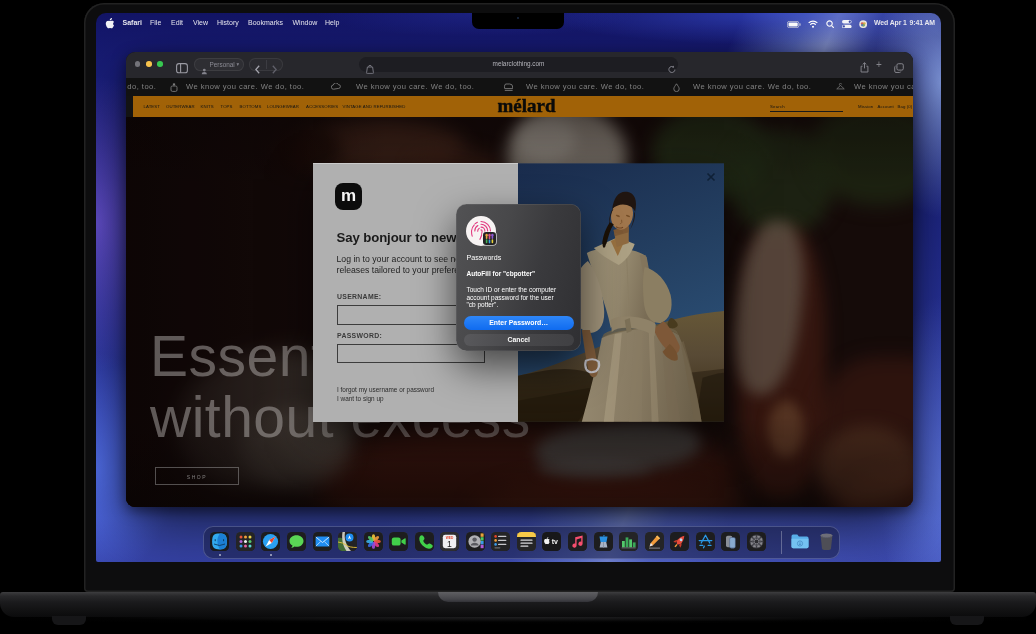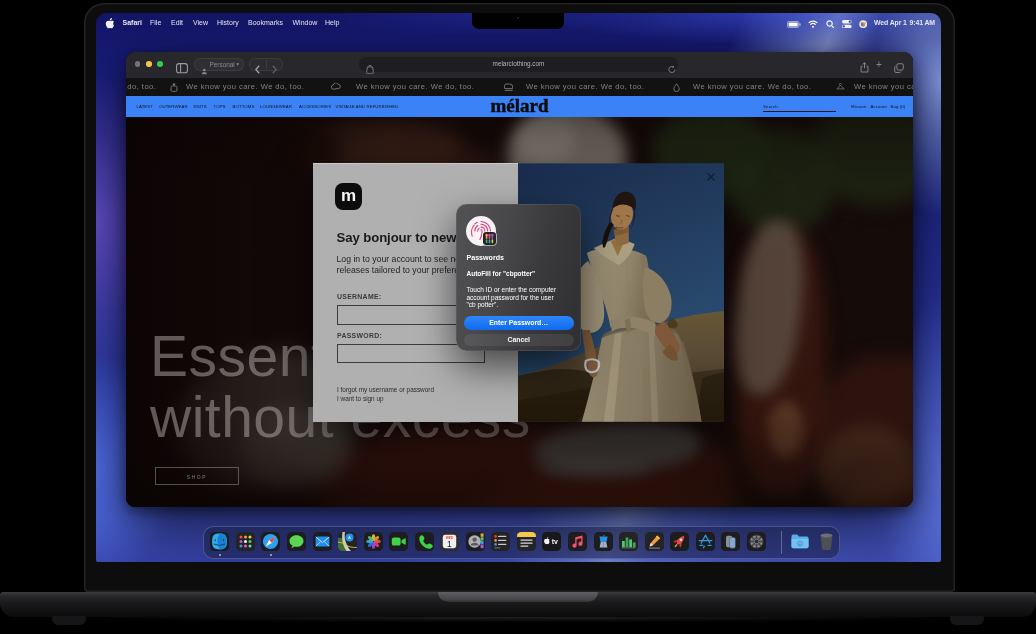--- a/index.html
+++ b/index.html
@@ -42,21 +42,21 @@
  border-radius:7.4px;background:#1d1d22;color:#b4b4bb;font-size:6.4px;
  text-align:center;line-height:14.8px;}
 .ticon{position:absolute;color:#8f8f97;}
 
 #marquee{position:absolute;left:0;top:25.5px;width:787px;height:18px;background:#121212;
  overflow:hidden;}
 #marquee span.mt{position:absolute;top:4.6px;font-size:7.6px;color:#828282;
  letter-spacing:0.45px;white-space:nowrap;line-height:9px;}
 #marquee .mi{position:absolute;top:5px;line-height:0;}
 
-#navbar{position:absolute;left:0;top:43.5px;width:787px;height:21.5px;background:#3b82f6;}
+#navbar{position:absolute;left:7px;top:43.5px;width:787px;height:21.5px;background:#a16207;}
 #navbar .ni{position:absolute;top:8.4px;font-size:4.3px;color:#141414;font-weight:400;
  letter-spacing:0.1px;white-space:nowrap;}
 #logo{position:absolute;left:0;top:-0.5px;width:787px;text-align:center;
  font-family:"Liberation Serif",serif;font-weight:700;font-size:19px;color:#0a0a0a;
  letter-spacing:0px;-webkit-text-stroke:0.4px #0a0a0a;}
 
 #hero{position:absolute;left:0;top:65px;width:787px;height:390px;overflow:hidden;
  background:#190d0b;}
 #bigtext{position:absolute;left:24px;top:209px;font-size:57px;line-height:60.5px;
  color:rgba(200,196,194,0.44);letter-spacing:0.5px;font-weight:400;white-space:nowrap;}
@@ -398,21 +398,21 @@
 <path d="M5.5 2.2 v3.4" stroke="#d8518e"></path>
               <circle cx="5.5" cy="2" r="1.2" fill="#d8518e" stroke="none"></circle>
 <path d="M8.4 2.2 v3" stroke="#8a5ad0"></path>
               <circle cx="8.4" cy="2" r="1.2" fill="#8a5ad0" stroke="none"></circle>
 <path d="M2.6 7 v2.4" stroke="#45b558"></path>
               <path d="M5.5 7.4 v2.2" stroke="#3aa3e8"></path>
 <path d="M8.4 7 v2.4" stroke="#e8d23a"></path>
 </g>
           </svg>
         </div>
-<span class="dt" style="top:50px;font-size:7.1px;font-weight:700;">Passwords</span>
+<span class="dt" style="top:50px;font-size:7.1px;font-weight:400;">Passwords</span>
 <span class="dt" style="top:66px;font-size:6.5px;font-weight:700;">AutoFill for "cbpotter"</span>
 <span class="dt" style="top:82px;font-size:6.5px;line-height:7.7px;">Touch ID or enter the computer<br>account password for the user<br>"cb potter".</span>
 <div id="dlgblue">Enter Password…</div>
 <div id="dlgcancel">Cancel</div>
 </div>
 <div id="dock">
         <span class="di" style="left:7.3px;">
           <svg width="19" height="19" viewBox="0 0 19 19">
             <rect x="0" y="0" width="19" height="19" rx="4.6" fill="#1a1b1d"></rect>
             <path d="M9.5 1.6 C4.2 1.6 2.1 3.1 2.1 9.5 C2.1 15.9 4.2 17.4 9.5 17.4 C14.8 17.4 16.9 15.9 16.9 9.5 C16.9 3.1 14.8 1.6 9.5 1.6 Z" fill="#32aaee"></path>

